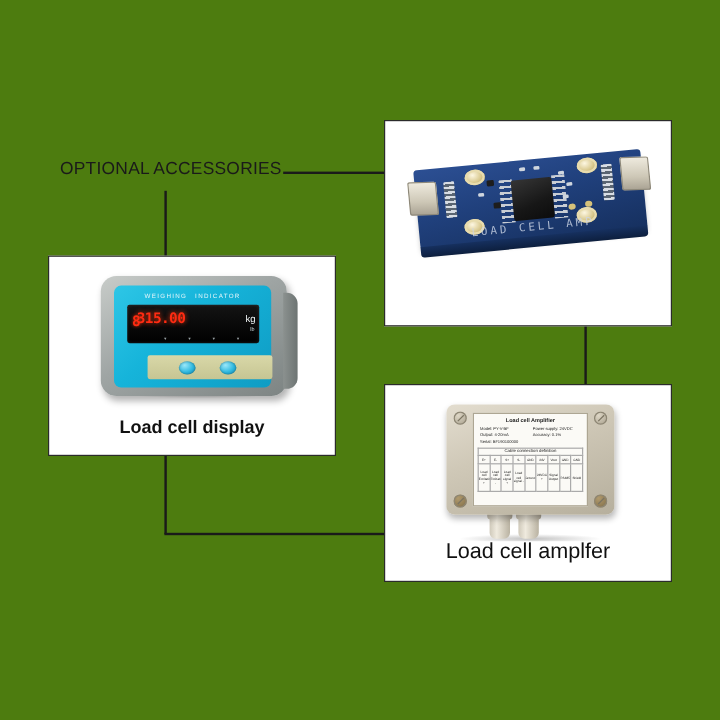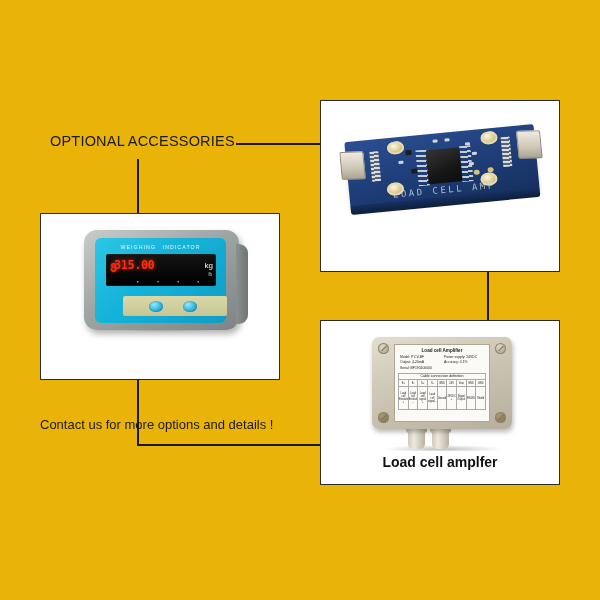--- a/index.html
+++ b/index.html
@@ -7,21 +7,21 @@
     padding: 0;
     background: #ffffff;
   }
   body {
     font-family: "Liberation Sans", sans-serif;
   }
   #stage {
     position: relative;
     width: 600px;
     height: 600px;
-    background: #eab308;
+    background: #4d7c0f;
     overflow: hidden;
   }
 
   
   .line {
     position: absolute;
     background: #1a1a1a;
   }
   .line.h { height: 2px; }
   .line.v { width: 2px; }
@@ -59,21 +59,21 @@
     color: #111111;
     white-space: nowrap;
   }
 
   #card-hx711 { left: 320px; top: 100px; width: 240px; height: 172px; }
   #card-display { left: 40px; top: 213px; width: 240px; height: 167px; }
   #card-amp { left: 320px; top: 320px; width: 240px; height: 165px; }
 
   #label-hx711 { bottom: 12px; font-size: 14.5px; font-weight: bold; }
   #label-display { bottom: 14px; font-size: 15px; font-weight: bold; }
-  #label-amp { bottom: 14px; font-size: 14px; font-weight: bold; }
+  #label-amp { bottom: 14px; font-size: 18px; font-weight: normal; }
 
   .photo {
     position: absolute;
     overflow: hidden;
   }
 
   
   #photo-hx711 { left: 14px; top: 16px; width: 212px; height: 104px; }
   .pcb-wrap {
     position: absolute;
@@ -372,21 +372,20 @@
 <div id="stage">
 
   <div class="line h" style="left:236px; top:143px; width:86px;"></div>
   <div class="line v" style="left:137px; top:159px; height:55px;"></div>
   <div class="line v" style="left:487px; top:271px; height:50px;"></div>
   <div class="line v" style="left:137px; top:379px; height:66px;"></div>
   <div class="line h" style="left:137px; top:444px; width:184px;"></div>
 
   <div class="free-text" id="optional-accessories">OPTIONAL ACCESSORIES</div>
 
-  <div class="free-text" id="contact-note">Contact us for more options and details !</div>
 
   <div class="card" id="card-hx711">
     <div class="photo" id="photo-hx711">
       <div class="pcb-wrap">
         <div class="pcb-body"></div>
         <div class="pcb-edge"></div>
         <div class="pcb-hole tl"></div>
         <div class="pcb-hole tr"></div>
         <div class="pcb-hole bl"></div>
         <div class="pcb-hole br"></div>
@@ -431,20 +430,21 @@
               <span>▼</span>
             </div>
           </div>
           <div class="ind-keypanel">
             <div class="ind-key k1"></div>
             <div class="ind-key k2"></div>
           </div>
         </div>
       </div>
     </div>
+    <div class="card-label" id="label-display">Load cell display</div>
   </div>
 
   <div class="card" id="card-amp">
     <div class="photo" id="photo-amp">
       <div class="enc-shadow"></div>
       <div class="enc-gland g1"></div>
       <div class="enc-gland g2"></div>
       <div class="enc-body">
         <div class="enc-screw s1"></div>
         <div class="enc-screw s2"></div>

